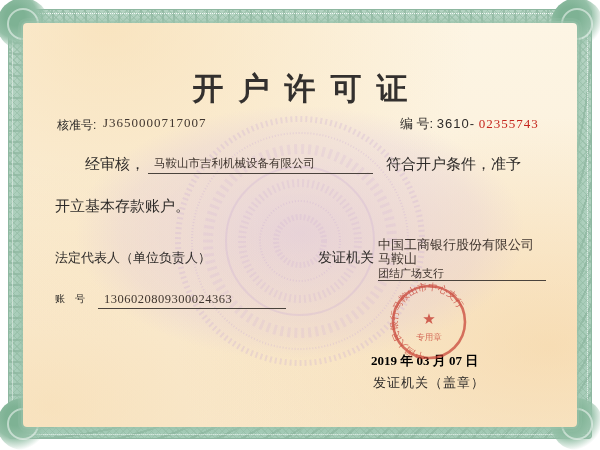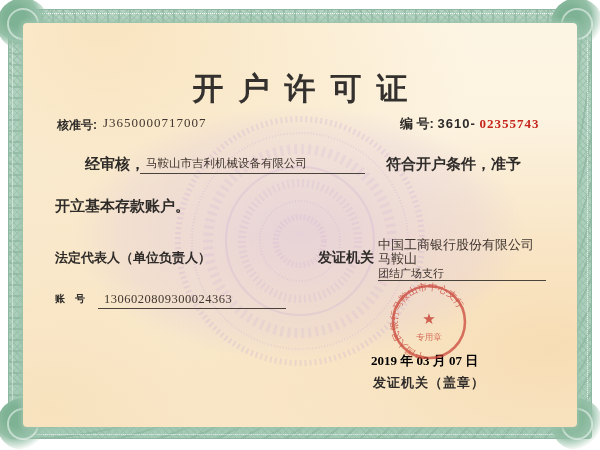--- a/index.html
+++ b/index.html
@@ -31,24 +31,24 @@
        radial-gradient(ellipse at 5% 95%, rgba(246,216,168,.5), transparent 45%),
        linear-gradient(#fdf5e4,#f9ebd2);
      box-shadow:0 0 0 2px rgba(154,194,171,.55), 0 0 0 5px rgba(154,194,171,.25);
      border-radius:4px;}
   .rosette{position:absolute;left:50%;top:54%;transform:translate(-50%,-50%);opacity:.6;}
   
   .abs{position:absolute;}
   .title{left:0;right:0;top:68px;text-align:center;font-size:31px;font-weight:bold;
      letter-spacing:15px;text-indent:15px;color:#33302e;
      font-family:"Liberation Serif","DejaVu Serif",serif;}
-  .lbl{font-weight:bold;color:#2e2b29;}
+  .lbl{font-weight:normal;color:#2e2b29;}
   .val{font-family:"Liberation Serif","DejaVu Serif",serif;color:#40362f;}
   .u{border-bottom:1px solid #4a433c;}
-  .red{color:var(--serial-red,#c5251d);font-weight:bold;}
+  .red{color:var(--serial-red,#c5251d);font-weight:normal;}
   .seal-wrap{left:389px;top:282px;width:80px;height:80px;opacity:.85;}
 </style>
 </head>
 <body>
 
 <div id="stage" style="--serial-red: #c5251d; --seal-red: #c5392e;">
 
   <div class="frame">
     <div class="frame-dots"></div>
     <div class="corner c-tl"></div>
@@ -77,21 +77,21 @@
   <div class="abs lbl" style="left:57px;top:117px;font-size:12px;">核准号:</div>
   <div class="abs val" style="left:103px;top:115px;font-size:13px;letter-spacing:1px;">J3650000717007</div>
 
   <div class="abs" style="left:400px;top:115px;font-size:13px;">
     <span class="lbl">编 号:</span>
     <span class="lbl" style="letter-spacing:1px;">3610-</span>
     <span class="red val" style="letter-spacing:1px;">02355743</span>
   </div>
 
   <div class="abs lbl" style="left:85px;top:155px;font-size:15px;">经审核，</div>
-  <div class="abs u" style="left:140px;top:153px;width:225px;height:20px;">
+  <div class="abs u" style="left:148px;top:153px;width:225px;height:20px;">
     <span class="val" style="font-size:11.5px;margin-left:6px;line-height:20px;display:inline-block;">马鞍山市吉利机械设备有限公司</span>
   </div>
   <div class="abs lbl" style="left:386px;top:155px;font-size:15px;">符合开户条件，准予</div>
   <div class="abs lbl" style="left:55px;top:197px;font-size:15px;">开立基本存款账户。</div>
 
   <div class="abs lbl" style="left:55px;top:249px;font-size:13px;">法定代表人（单位负责人）</div>
   <div class="abs lbl" style="left:318px;top:249px;font-size:14px;">发证机关</div>
   <div class="abs u" style="left:378px;top:238px;width:168px;">
     <div class="val" style="font-size:13px;line-height:14px;">中国工商银行股份有限公司马鞍山</div>
     <div class="val" style="font-size:11px;line-height:14px;">团结广场支行</div>

